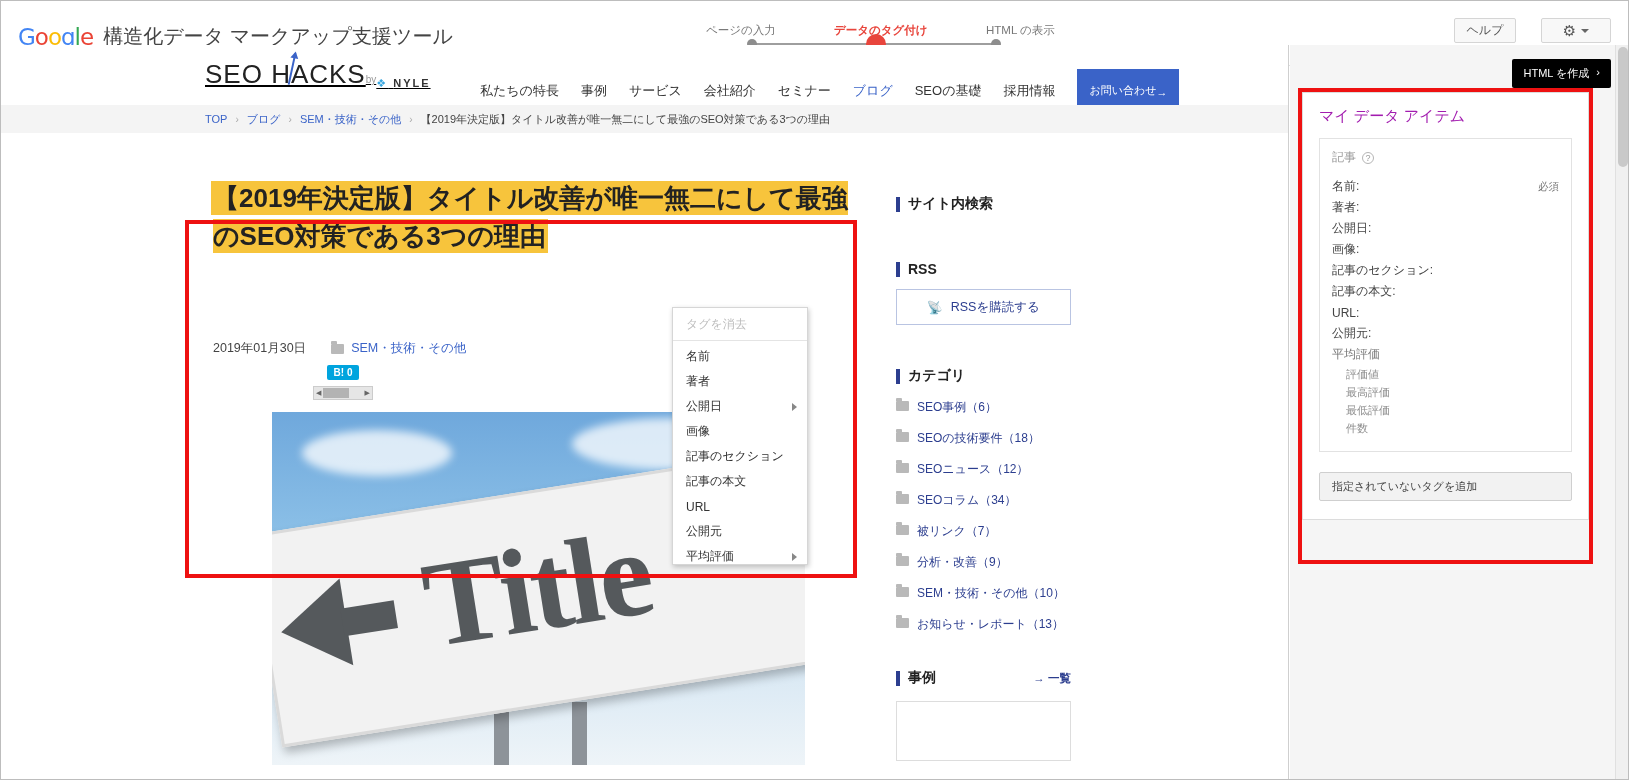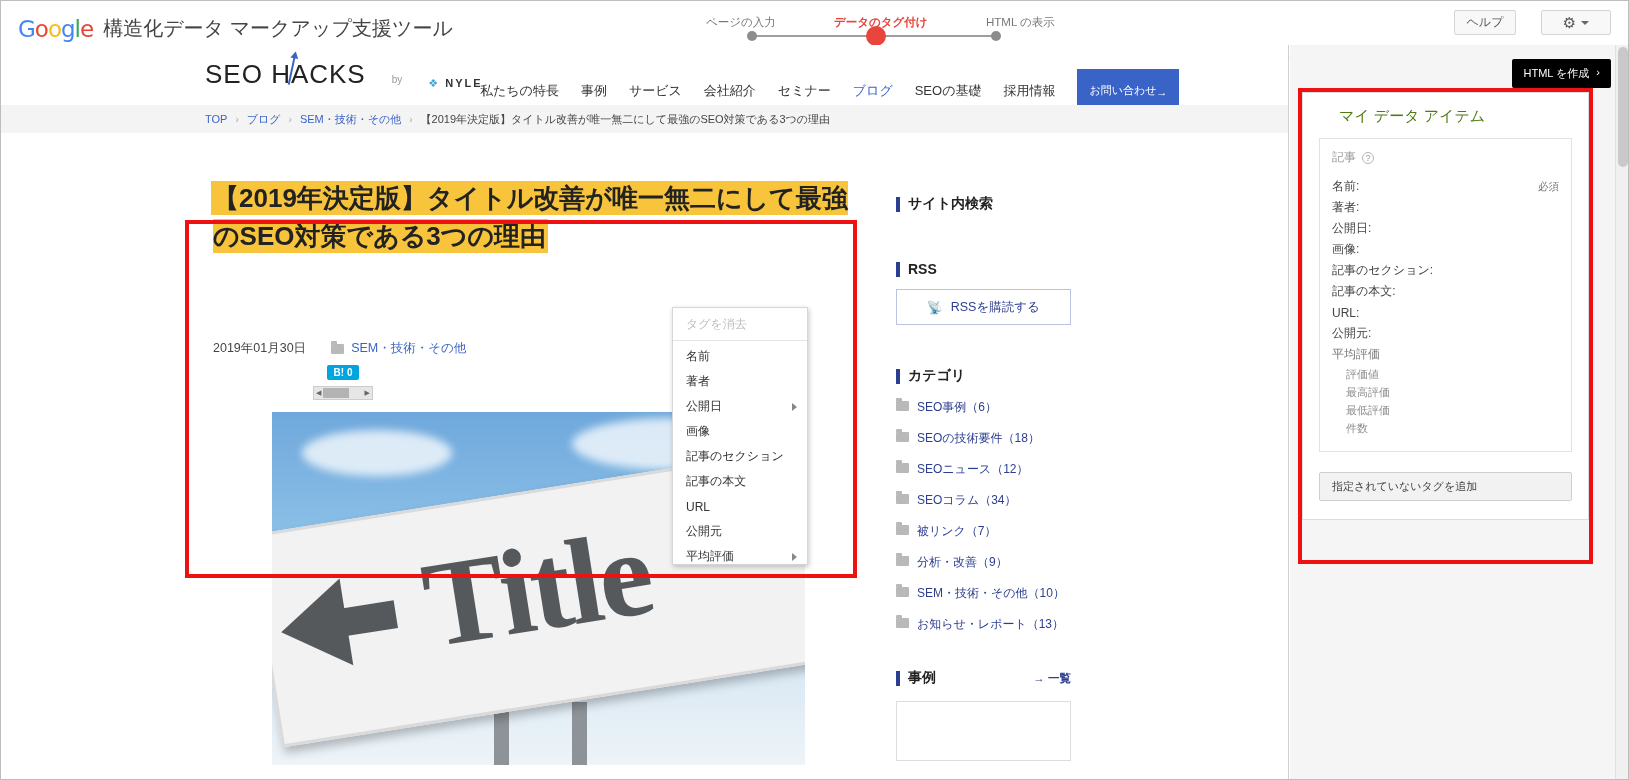--- a/index.html
+++ b/index.html
@@ -5,21 +5,21 @@
   * { box-sizing: border-box; }
   html, body { margin:0; padding:0; }
   body {
     width:1629px; height:780px;
     font-family:"Liberation Sans","DejaVu Sans",sans-serif;
     background:#fff; overflow:hidden; position:relative;
   }
 
   
   #topbar {
-    position:absolute; left:0; top:0; width:1629px; height:58px;
+    position:absolute; left:0; top:8px; width:1629px; height:58px;
     background:#fff; border-bottom:1px solid #e0e0e0;
     display:flex; align-items:center;
   }
   #google-logo { margin-left:18px; font-size:23px; letter-spacing:-1px; font-family:"DejaVu Sans",sans-serif; }
   #google-logo span { font-weight:400; }
   .g-b { color:#4285f4; } .g-r { color:#ea4335; } .g-y { color:#fbbc05; } .g-g { color:#34a853; }
   #app-title { margin-left:10px; font-size:20px; color:#444; font-weight:400; }
 
   
   #stepper { position:absolute; left:706px; top:5px; width:370px; height:40px; }
@@ -41,21 +41,21 @@
   }
   .gear-glyph { font-size:15px; color:#555; line-height:1; }
   .caret-down { width:0;height:0;border-left:4px solid transparent;border-right:4px solid transparent;border-top:4px solid #666; }
 
   
   #preview {
     position:absolute; left:0; top:45px; width:1289px; height:735px;
     background:#fff; overflow:hidden; border-right:1px solid #cfcfcf;
   }
   #site-header { position:absolute; left:0; top:0; width:1289px; height:60px; background:#fff; }
-  #logo-wrap { position:absolute; left:205px; top:14px; display:flex; align-items:flex-end; gap:26px; }
+  #logo-wrap { position:absolute; left:205px; top:14px; display:flex; align-items:flex-end; gap:0;text-decoration:underline; }
   #seo-hacks-logo { font-size:26px; letter-spacing:1px; color:#222; font-weight:400; position:relative; }
   #logo-arrow { position:absolute; left:86px; top:-6px; width:2px; height:32px; background:#3a63c8; transform:rotate(12deg); }
   #logo-arrow:after { content:""; position:absolute; left:-3px; top:-2px; border-left:4px solid transparent;border-right:4px solid transparent;border-bottom:7px solid #3a63c8; }
   #logo-by { font-size:10px; color:#999; padding-bottom:5px; }
   #nyle { font-size:11px; color:#333; letter-spacing:2px; font-weight:bold; }
   .nyle-mark { color:#3aa7e0; }
 
   #site-nav { position:absolute; left:480px; top:24px; display:flex; align-items:center; gap:22px; }
   .nav-item { font-size:13px; color:#333; white-space:nowrap; cursor:pointer;text-align:right; }
   .nav-item.active { color:#3a63c8; }
@@ -149,21 +149,21 @@
   #case-box { margin-top:14px; width:175px; height:60px; border:1px solid #ddd; background:#fff; }
 
   
   #rightpanel {
     position:absolute; left:1290px; top:45px; width:339px; height:735px; background:#f5f5f5;
   }
   #panel-card {
     position:absolute; left:12px; top:47px; width:287px; background:#fff;
     border:1px solid #dcdcdc; padding:14px 16px 18px 16px;
   }
-  #panel-title { font-size:15px; color:#4d7c0f; margin-bottom:12px;margin-left:20px; }
+  #panel-title { font-size:15px; color:#a21caf; margin-bottom:12px; }
   #panel-inner { border:1px solid #e2e2e2; padding:10px 12px 14px 12px; }
   #type-row { font-size:12px; color:#9a9a9a; display:flex; align-items:center; gap:6px; margin-bottom:10px; }
   .help-circle {
     width:12px; height:12px; border-radius:50%; border:1px solid #b5b5b5; color:#9a9a9a;
     font-size:9px; display:inline-flex; align-items:center; justify-content:center; cursor:pointer;
   }
   .field-row { display:flex; justify-content:space-between; align-items:center; font-size:12px; color:#444; height:21px; }
   .required { font-size:10.5px; color:#777; }
   .sub-field { font-size:11px; color:#8d8d8d; height:18px; padding-left:14px; display:flex; align-items:center; }
   #add-tag-button {

